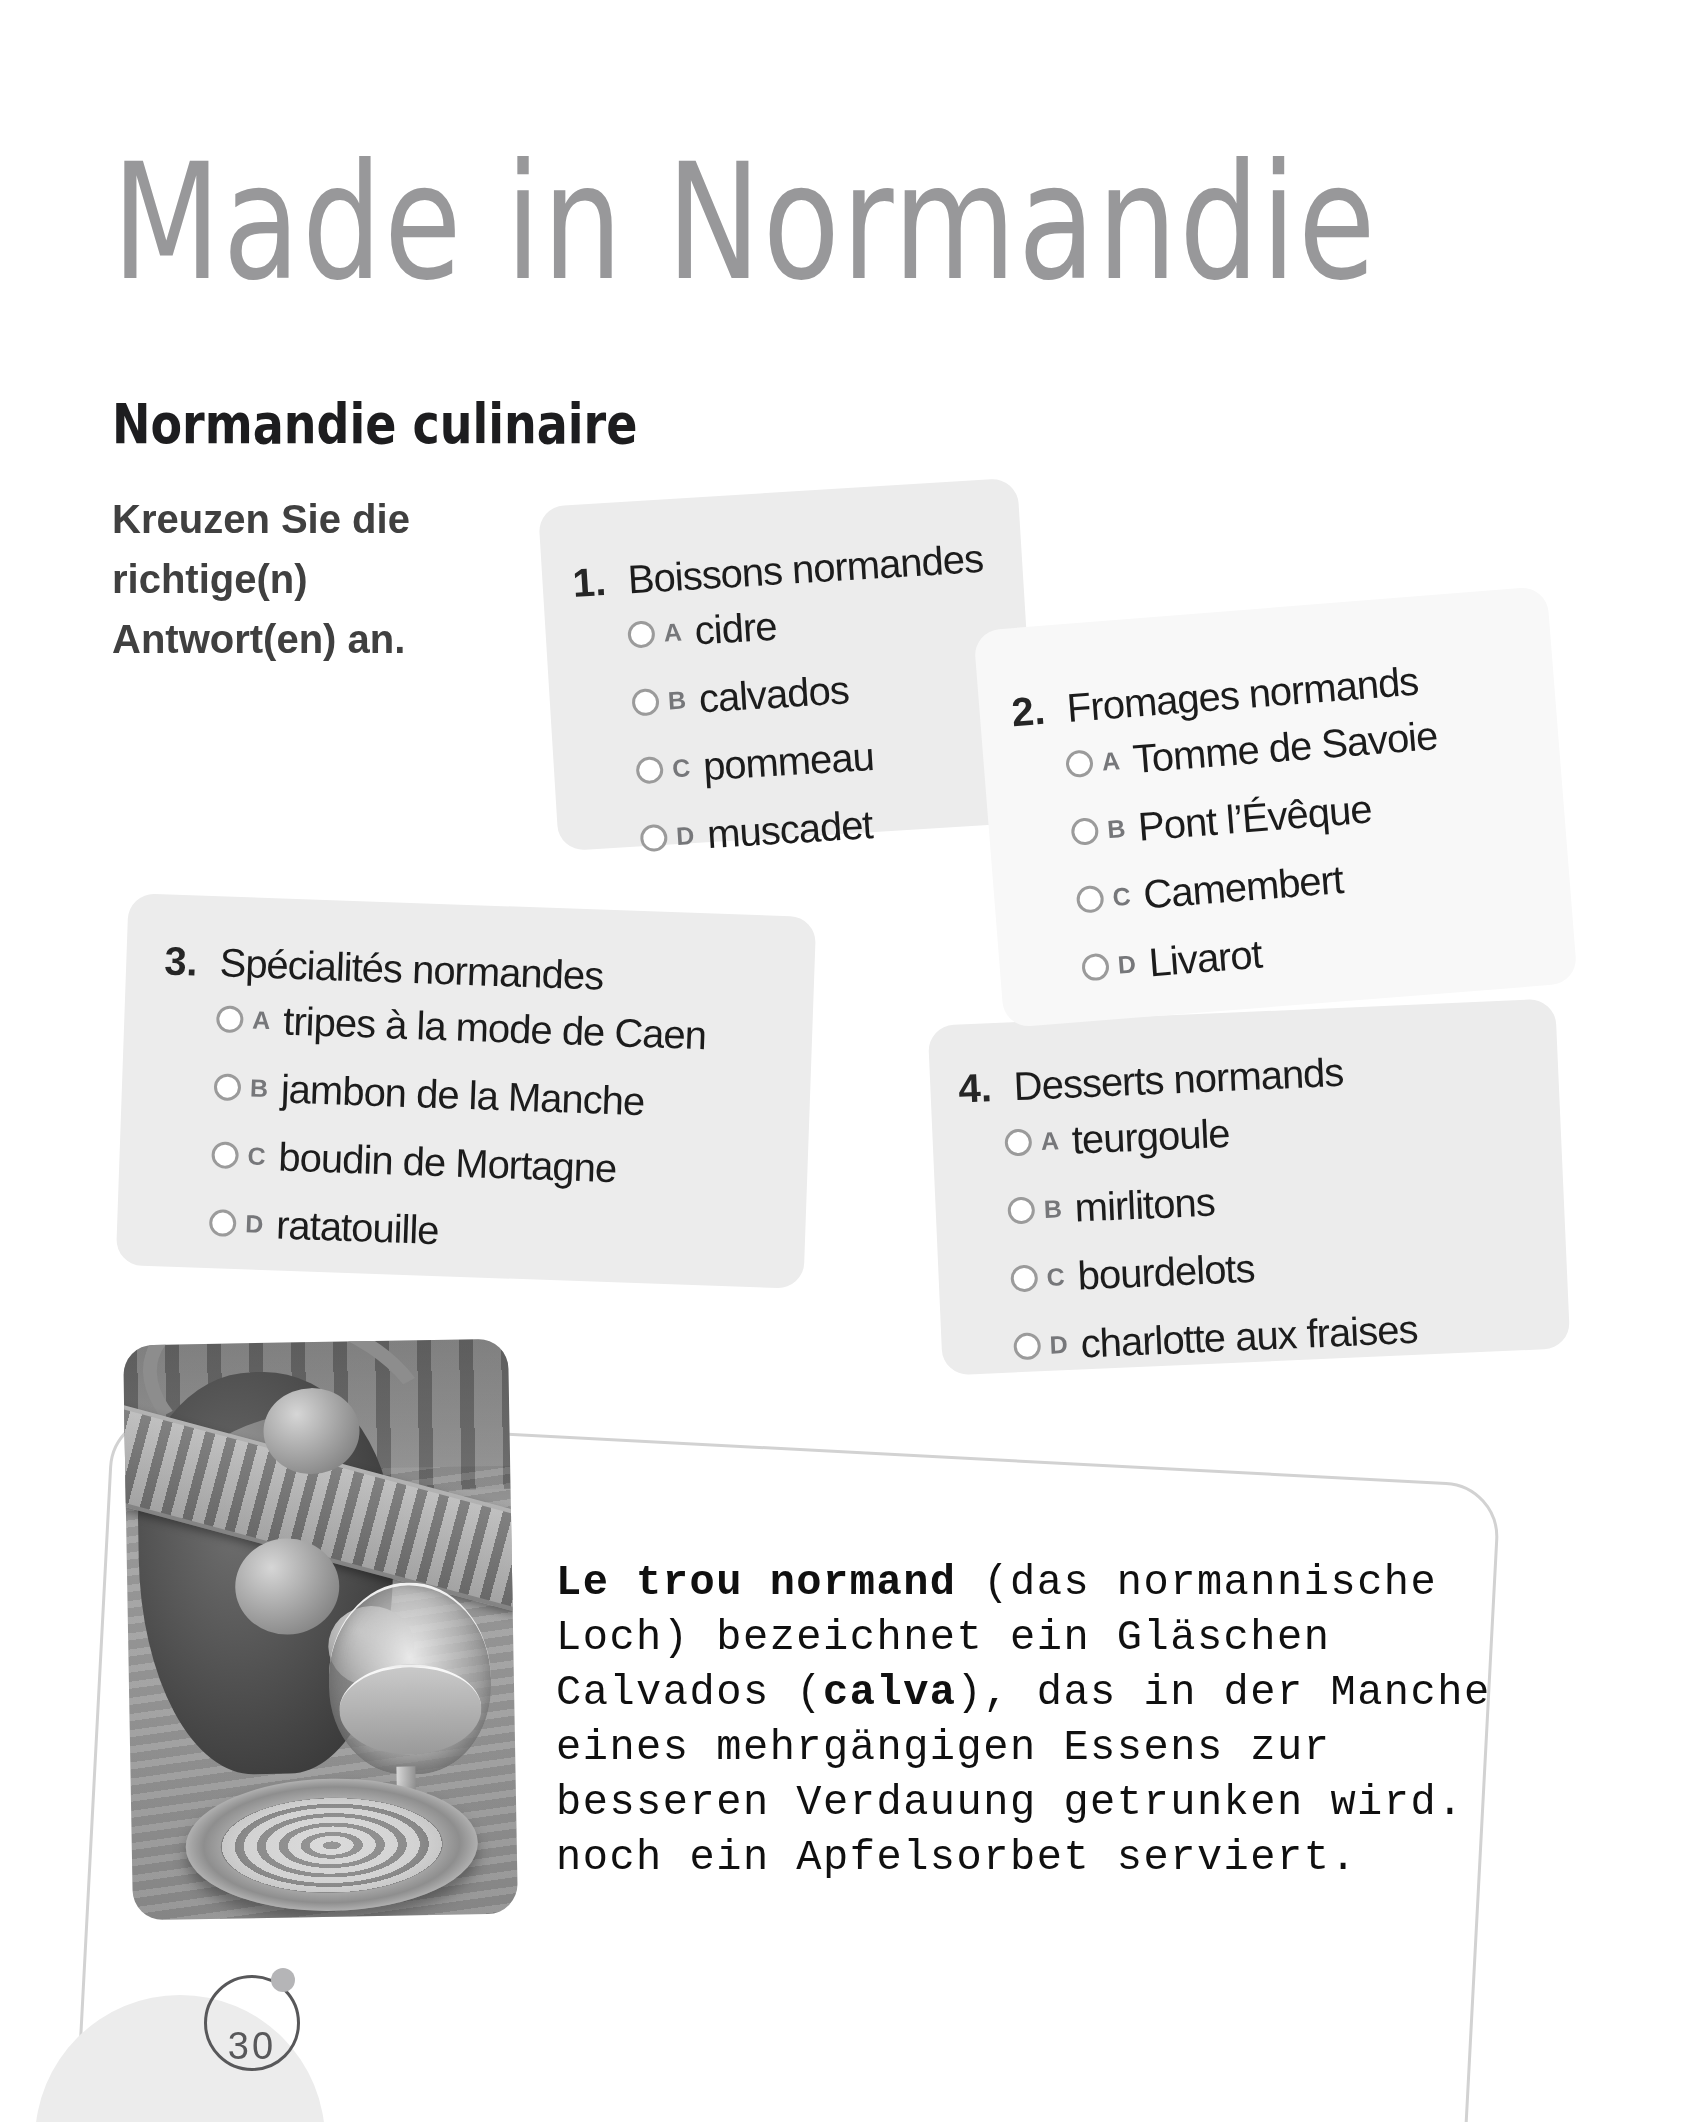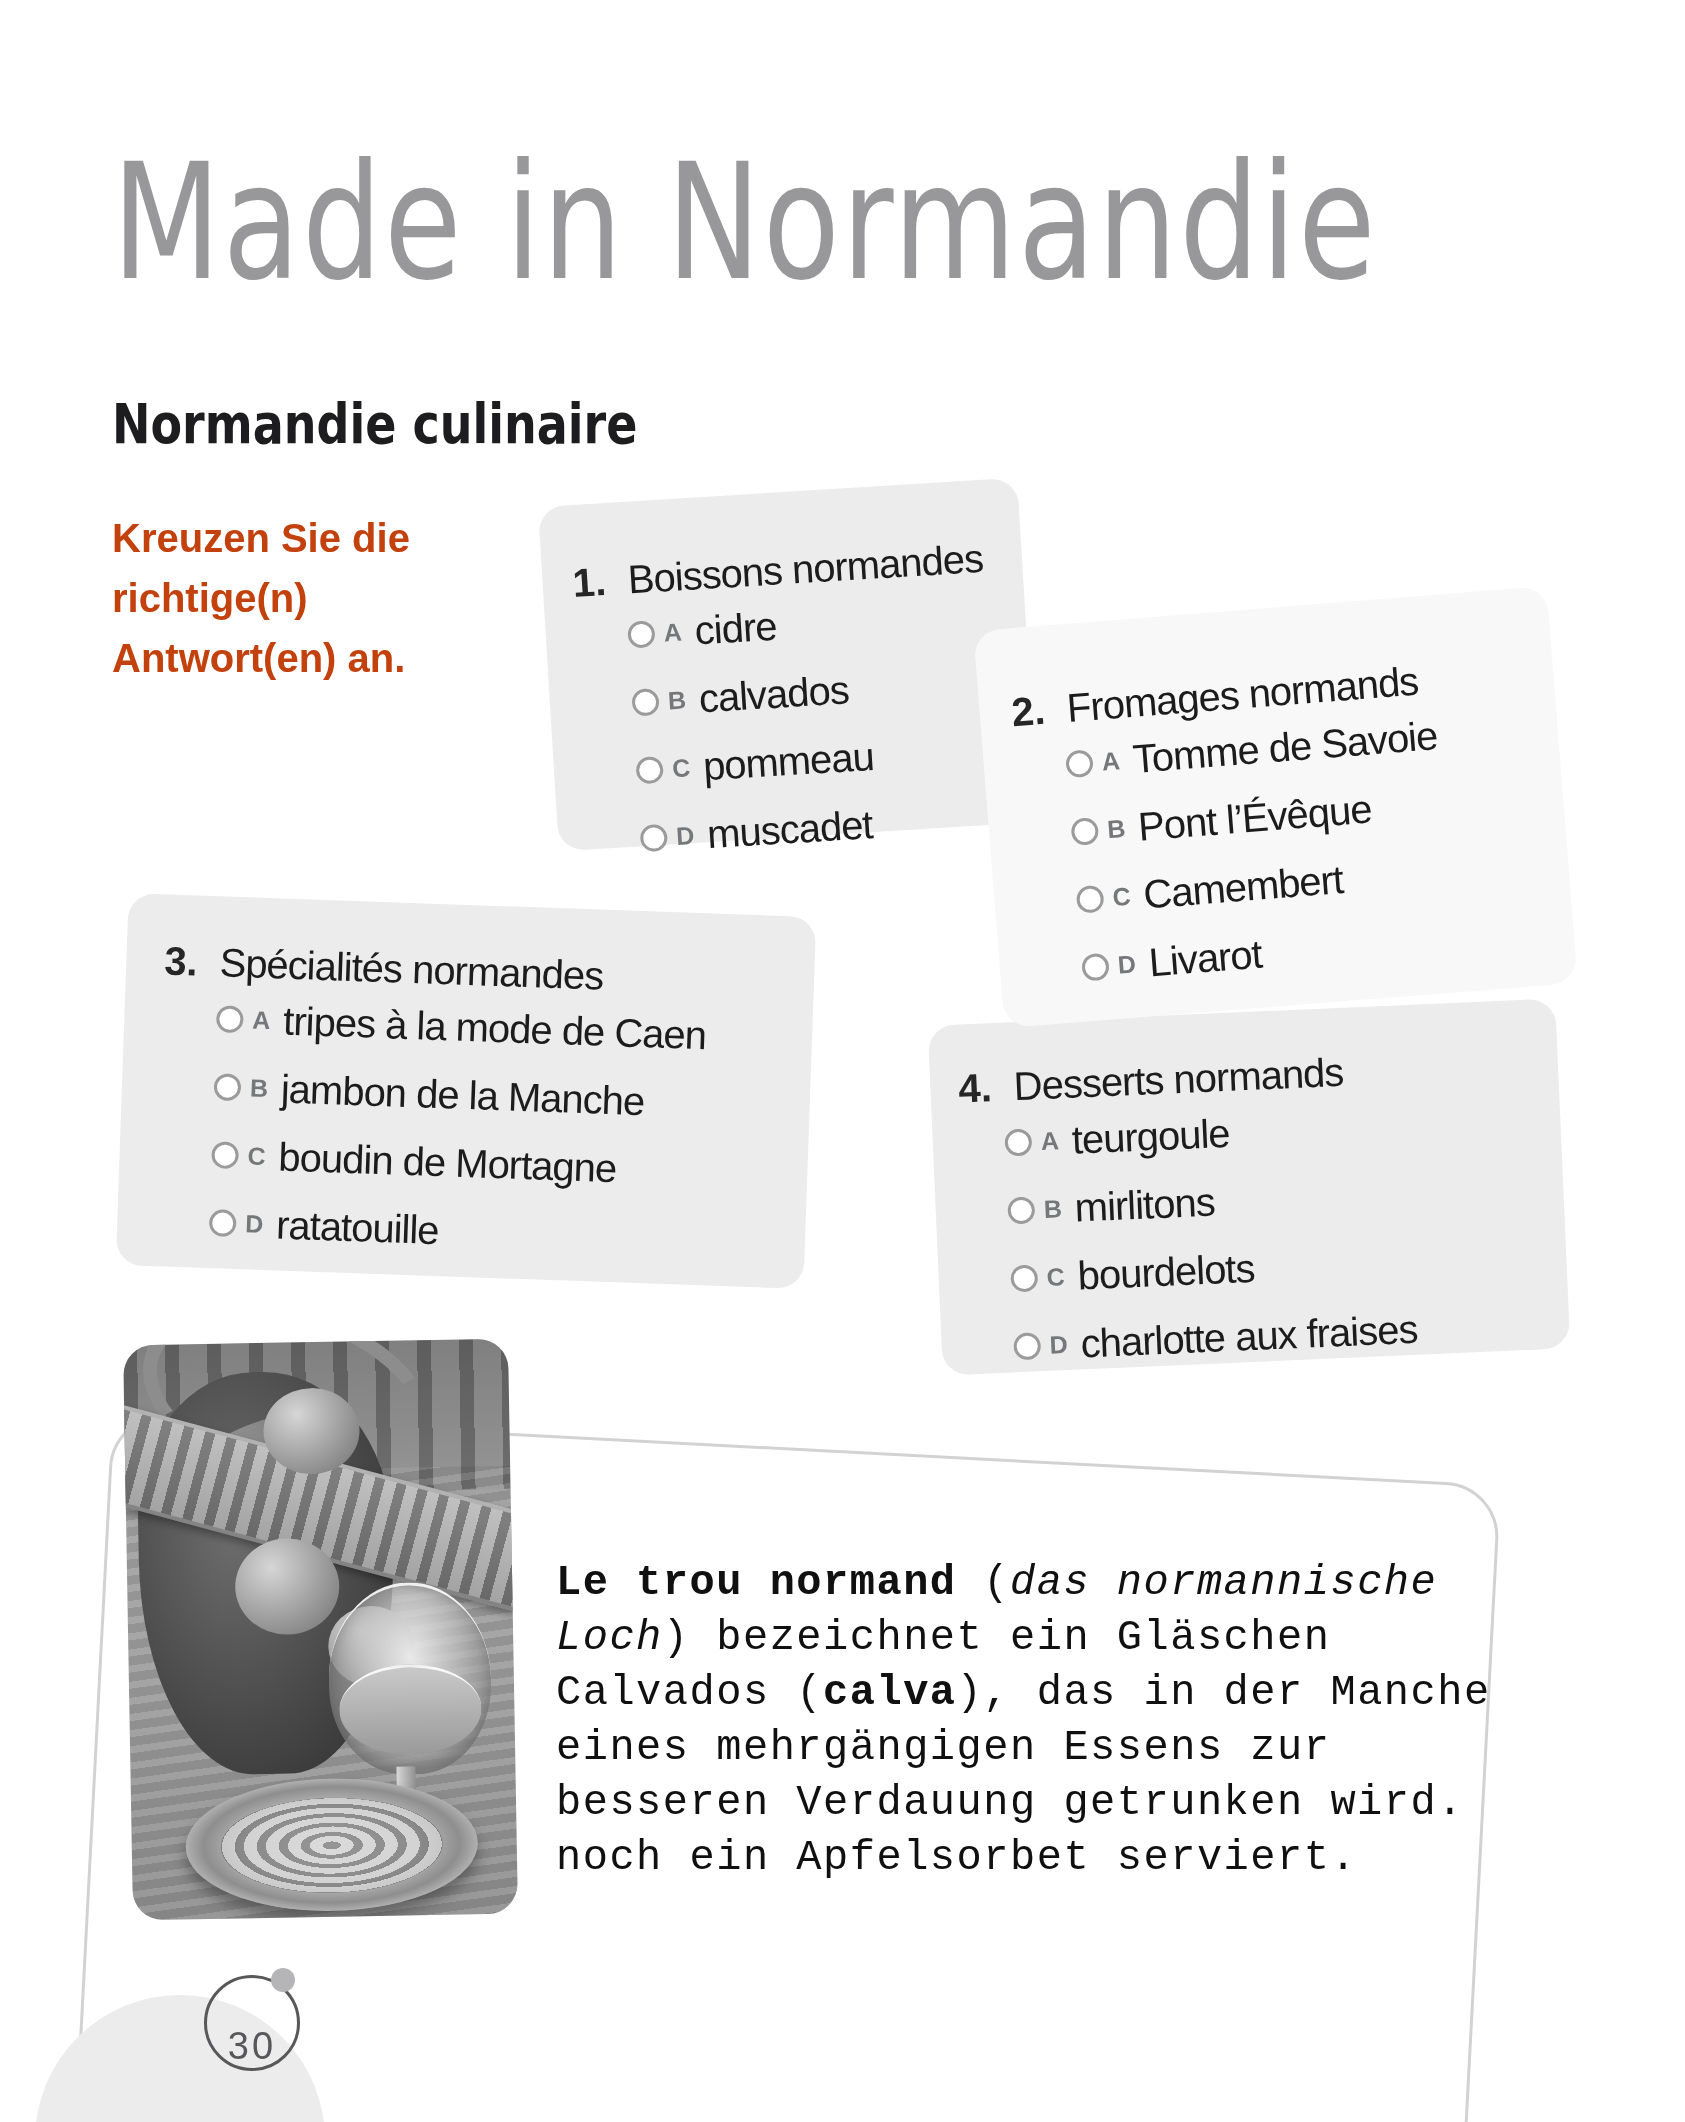--- a/index.html
+++ b/index.html
@@ -14,22 +14,22 @@
     font-size:126px;letter-spacing:2px;color:#98989a;
     transform:scaleY(1.28);transform-origin:top left;white-space:nowrap;
   }
   .section-title{
     position:absolute;left:112px;top:392px;
     font-family:"DejaVu Sans",sans-serif;
     font-size:46px;font-weight:bold;color:#1d1d1f;
     transform:scaleY(1.18);transform-origin:top left;white-space:nowrap;
   }
   .instruction{
-    position:absolute;left:112px;top:508px;width:340px;
-    font-size:40px;font-weight:bold;color:#c2410c;line-height:60px;
+    position:absolute;left:112px;top:489px;width:340px;
+    font-size:40px;font-weight:bold;color:#404040;line-height:60px;
   }
   
   .card{
     position:absolute;border-radius:26px;background:#ececec;
     box-sizing:border-box;
   }
   .card.white{background:#f8f8f8;}
   .card-head{display:flex;align-items:baseline;}
   .q-num{font-size:40px;font-weight:bold;color:#262626;}
   .q-title{font-size:40px;font-weight:normal;color:#1c1c1c;letter-spacing:-1px;white-space:nowrap;}
@@ -58,21 +58,21 @@
     border:3px solid #d2d2d2;border-radius:55px;background:#ffffff;
     transform:rotate(3deg);transform-origin:top left;z-index:1;
   }
   .mono-text{
     position:absolute;left:556px;top:1556px;width:950px;z-index:4;
     font-family:"Liberation Mono",monospace;font-size:42px;letter-spacing:1.5px;
     line-height:55px;color:#101010;
   }
   .mono-line{white-space:nowrap;}
   .mono-text .bold{font-weight:bold;font-family:Liberation Mono, monospace;}
-  .mono-text .italic{font-style:italic;margin-top:44px;}
+  .mono-text .italic{margin-top:44px;}
   
   .photo{
     position:absolute;left:128px;top:1342px;width:385px;height:575px;
     border-radius:30px;overflow:hidden;transform:rotate(-1deg);z-index:2;
     background:linear-gradient(180deg,#7b7b7b 0%,#8d8d8d 16%,#a2a2a2 32%,#9c9c9c 62%,#8f8f8f 100%);
   }
   .ph-slats{
     position:absolute;left:0;top:0;width:100%;height:26%;
     background:repeating-linear-gradient(90deg,rgba(55,55,55,.55) 0 14px,rgba(140,140,140,.35) 14px 42px);
     opacity:.8;

